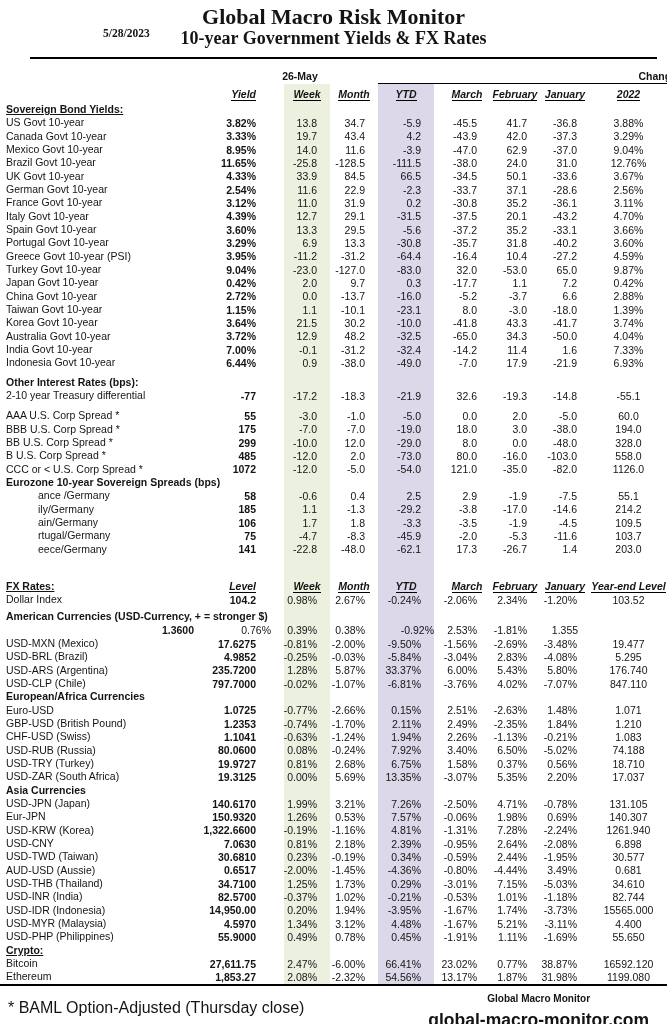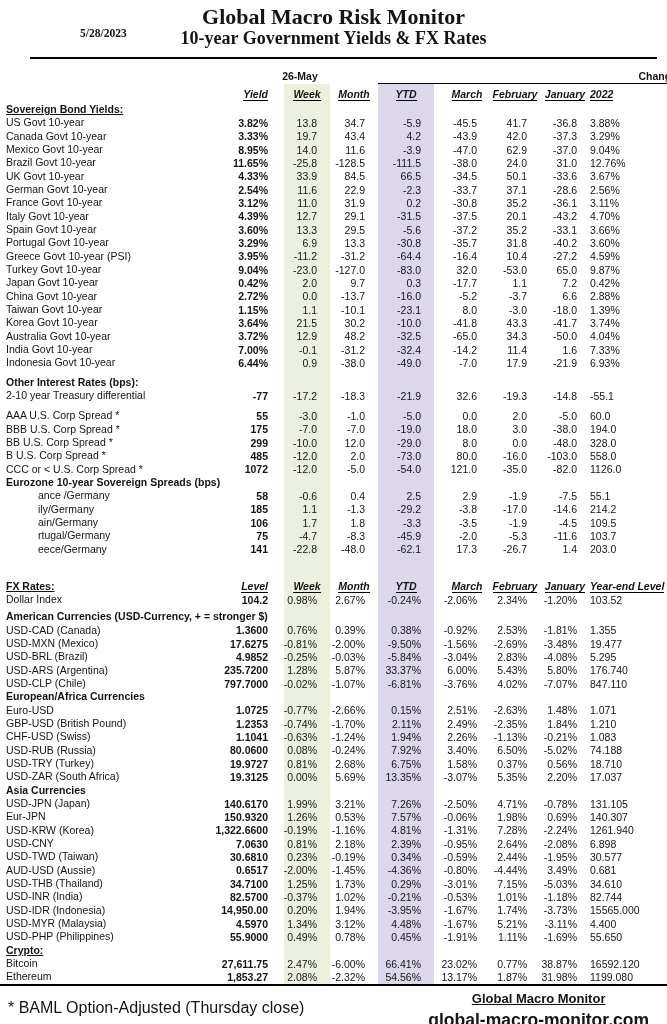--- a/index.html
+++ b/index.html
@@ -2,65 +2,65 @@
 <html style="--green: #ebf1de; --purple: #dcd7e9;"><head>
 <meta charset="utf-8">
 <style>
   html,body{margin:0;padding:0;background:#ffffff;}
   body{width:667px;height:1024px;font-family:"Liberation Sans",sans-serif;color:#141414;
        -webkit-font-smoothing:antialiased;}
   .page{position:relative;width:667px;height:1024px;overflow:hidden;background:#fff;}
 
   
   .tophead{position:relative;padding-top:5px;}
-  .date{position:absolute;left:80px;top:27px;font-family:"Liberation Serif",serif;
+  .date{position:absolute;left:103px;top:27px;font-family:"Liberation Serif",serif;
         font-weight:bold;font-size:11.5px;}
   .title{font-family:"Liberation Serif",serif;font-weight:bold;font-size:22px;
          text-align:center;line-height:24px;}
   .subtitle{font-family:"Liberation Serif",serif;font-weight:bold;font-size:18px;
             text-align:center;line-height:19px;}
   .rule-top{height:2px;background:#000;margin:9px 10px 4px 30px;}
 
   
   :root{--rh:13.34px;--green:#ebf1de;--purple:#dcd7e9;}
   .trow{display:grid;grid-template-columns:222px 62px 46px 48px 56px 10px 46px 50px 50px 77px;
         height:var(--rh);font-size:10.5px;white-space:nowrap;}
   .trow > :nth-child(3){background:var(--green);}
   .trow > :nth-child(5){background:var(--purple);}
   .hdr1 > *{background:transparent !important;}
 
   .c{display:flex;align-items:center;overflow:visible;}
   .label{display:block;line-height:var(--rh);padding-left:6px;text-align:left;}
   .ind{padding-left:38px;}
   .sec{font-weight:bold;}
   .su{text-decoration:underline;}
-  .yv{justify-content:flex-end;padding-right:16px;font-weight:bold;}
+  .yv{justify-content:flex-end;padding-right:28px;font-weight:bold;}
   .num{justify-content:flex-end;padding-right:13px;}
-  .ye{}
+  .ye{justify-content:center;}
   .ye.b{font-weight:bold;}
   .hc{justify-content:center;font-weight:bold;}
   .u{border-bottom:1.3px solid #000;padding-bottom:0.5px;font-style:italic;}
 
   
   .hdr1{height:21px;gap:47px;}
   .hdr1 .c{align-items:flex-end;padding-bottom:2px;font-weight:bold;}
   .hdr1 .datec{justify-content:center;}
   .chg{grid-column:3/10;display:flex;justify-content:center;align-items:flex-end;
        font-weight:bold;border-bottom:1.4px solid #000;padding-bottom:1px;}
   .hdr1 .yec{justify-content:center;}
   .hdr2{height:19px;}
   .hdr2 .c{align-items:flex-end;padding-bottom:2px;}
 
   .rule-bottom{height:2px;background:#000;width:667px;}
 
   
   .footarea{display:flex;justify-content:space-between;align-items:flex-start;}
   .footnote{margin:13px 0 0 8px;font-size:16px;}
   .brand{margin:3px 18px 0 0;text-align:center;}
-  .brand-name{font-weight:bold;font-size:13px;line-height:20px;text-decoration:underline;}
+  .brand-name{font-weight:bold;font-size:10px;line-height:20px;}
   .brand-site{font-weight:bold;font-size:17.5px;line-height:22px;}
 </style>
 </head>
 <body>
 
 <div class="page">
 
   <div class="tophead">
     <div class="date">5/28/2023</div>
     <div class="title">Global Macro Risk Monitor</div>
@@ -598,21 +598,20 @@
         <div class="c "></div>
         <div class="c "></div>
         <div class="c "></div>
         <div class="c "></div>
         <div class="c "></div>
         <div class="c "></div>
         <div class="c "></div>
         <div class="c "></div>
       </div>
       <div class="trow">
-        <div class="c label">USD-CAD (Canada)</div>
         <div class="c yv">1.3600</div>
         <div class="c num">0.76%</div>
         <div class="c num">0.39%</div>
         <div class="c num">0.38%</div>
         <div class="c "></div>
         <div class="c num">-0.92%</div>
         <div class="c num">2.53%</div>
         <div class="c num">-1.81%</div>
         <div class="c ye">1.355</div>
       </div>

